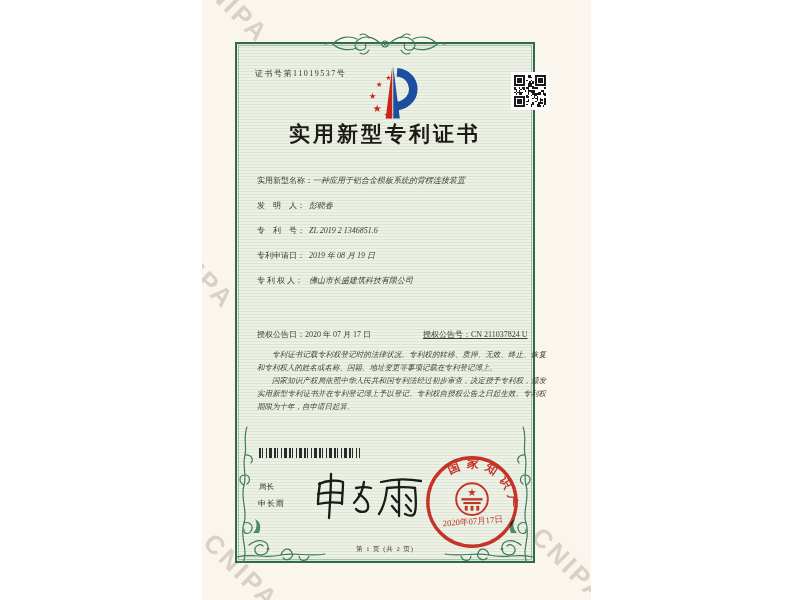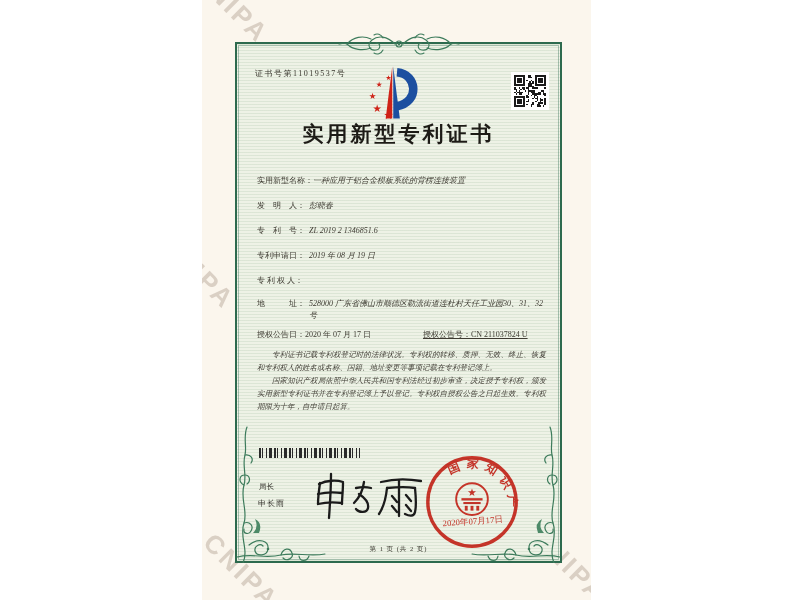--- a/index.html
+++ b/index.html
@@ -7,21 +7,21 @@
          font-family:"Liberation Serif","DejaVu Serif",serif;}
   .photo{position:absolute;left:202px;top:0;width:389px;height:600px;
          background:#fbf6ed;overflow:hidden;}
   
   .wm{position:absolute;font:700 26px "Liberation Sans","DejaVu Sans",sans-serif;
       color:rgba(186,169,155,.5);letter-spacing:3px;transform:rotate(45deg);white-space:nowrap;}
   .wm1{left:-18px;top:-10px}.wm2{left:228px;top:188px}.wm3{left:-52px;top:256px}
   .wm4{left:92px;top:370px}.wm5{left:-8px;top:556px}.wm6{left:320px;top:550px}
 
   
-  .cert{position:absolute;left:33px;top:42px;width:327px;height:521px;box-sizing:border-box;
+  .cert{position:absolute;left:33px;top:42px;width:300px;height:521px;box-sizing:border-box;
         border:2px solid #2d6a4e;background:#eef2e6;
         background-image:repeating-linear-gradient(180deg,rgba(118,158,120,.15) 0 1px,rgba(0,0,0,0) 1px 3px);}
   .cert-inner{position:absolute;inset:1px;border:1px solid rgba(45,106,78,.38);pointer-events:none;}
 
   .cert-no{position:absolute;left:18px;top:24px;font-size:8px;letter-spacing:1.5px;color:#3a382f;}
   .logo{position:absolute;left:126px;top:20px;width:68px;height:58px;}
   .qr{position:absolute;left:274px;top:28px;width:38px;height:38px;background:#fff;
       box-sizing:border-box;padding:3px;}
   .qr svg{display:block;width:32px;height:32px;}
   .title{position:absolute;left:0;top:76px;width:100%;text-align:center;
@@ -158,24 +158,21 @@
       <div class="frow f2">
         <span class="flabel">专　利　号：</span>
         <span class="fvalue">ZL 2019 2 1346851.6</span>
       </div>
       <div class="frow f3">
         <span class="flabel">专利申请日：</span>
         <span class="fvalue">2019 年 08 月 19 日</span>
       </div>
       <div class="frow f4">
         <span class="flabel">专 利 权 人：</span>
-      </div>
-      <div class="frow f5">
-        <span class="flabel">地　　　址：</span>
-        <span class="fvalue">528000 广东省佛山市顺德区勒流街道连杜村天任工业园30、31、32号</span>
+        <span class="fvalue">佛山市长盛建筑科技有限公司</span>
       </div>
       <div class="grant-row">
         <span class="grant-a"><span>授权公告日：</span><span>2020 年 07 月 17 日</span></span>
         <span class="grant-b"><span>授权公告号：</span><span>CN 211037824 U</span></span>
       </div>
 
       <div class="paras">
         <p>专利证书记载专利权登记时的法律状况。专利权的转移、质押、无效、终止、恢复和专利权人的姓名或名称、国籍、地址变更等事项记载在专利登记簿上。</p>
         <p>国家知识产权局依照中华人民共和国专利法经过初步审查，决定授予专利权，颁发实用新型专利证书并在专利登记簿上予以登记。专利权自授权公告之日起生效。专利权期限为十年，自申请日起算。</p>
       </div>

